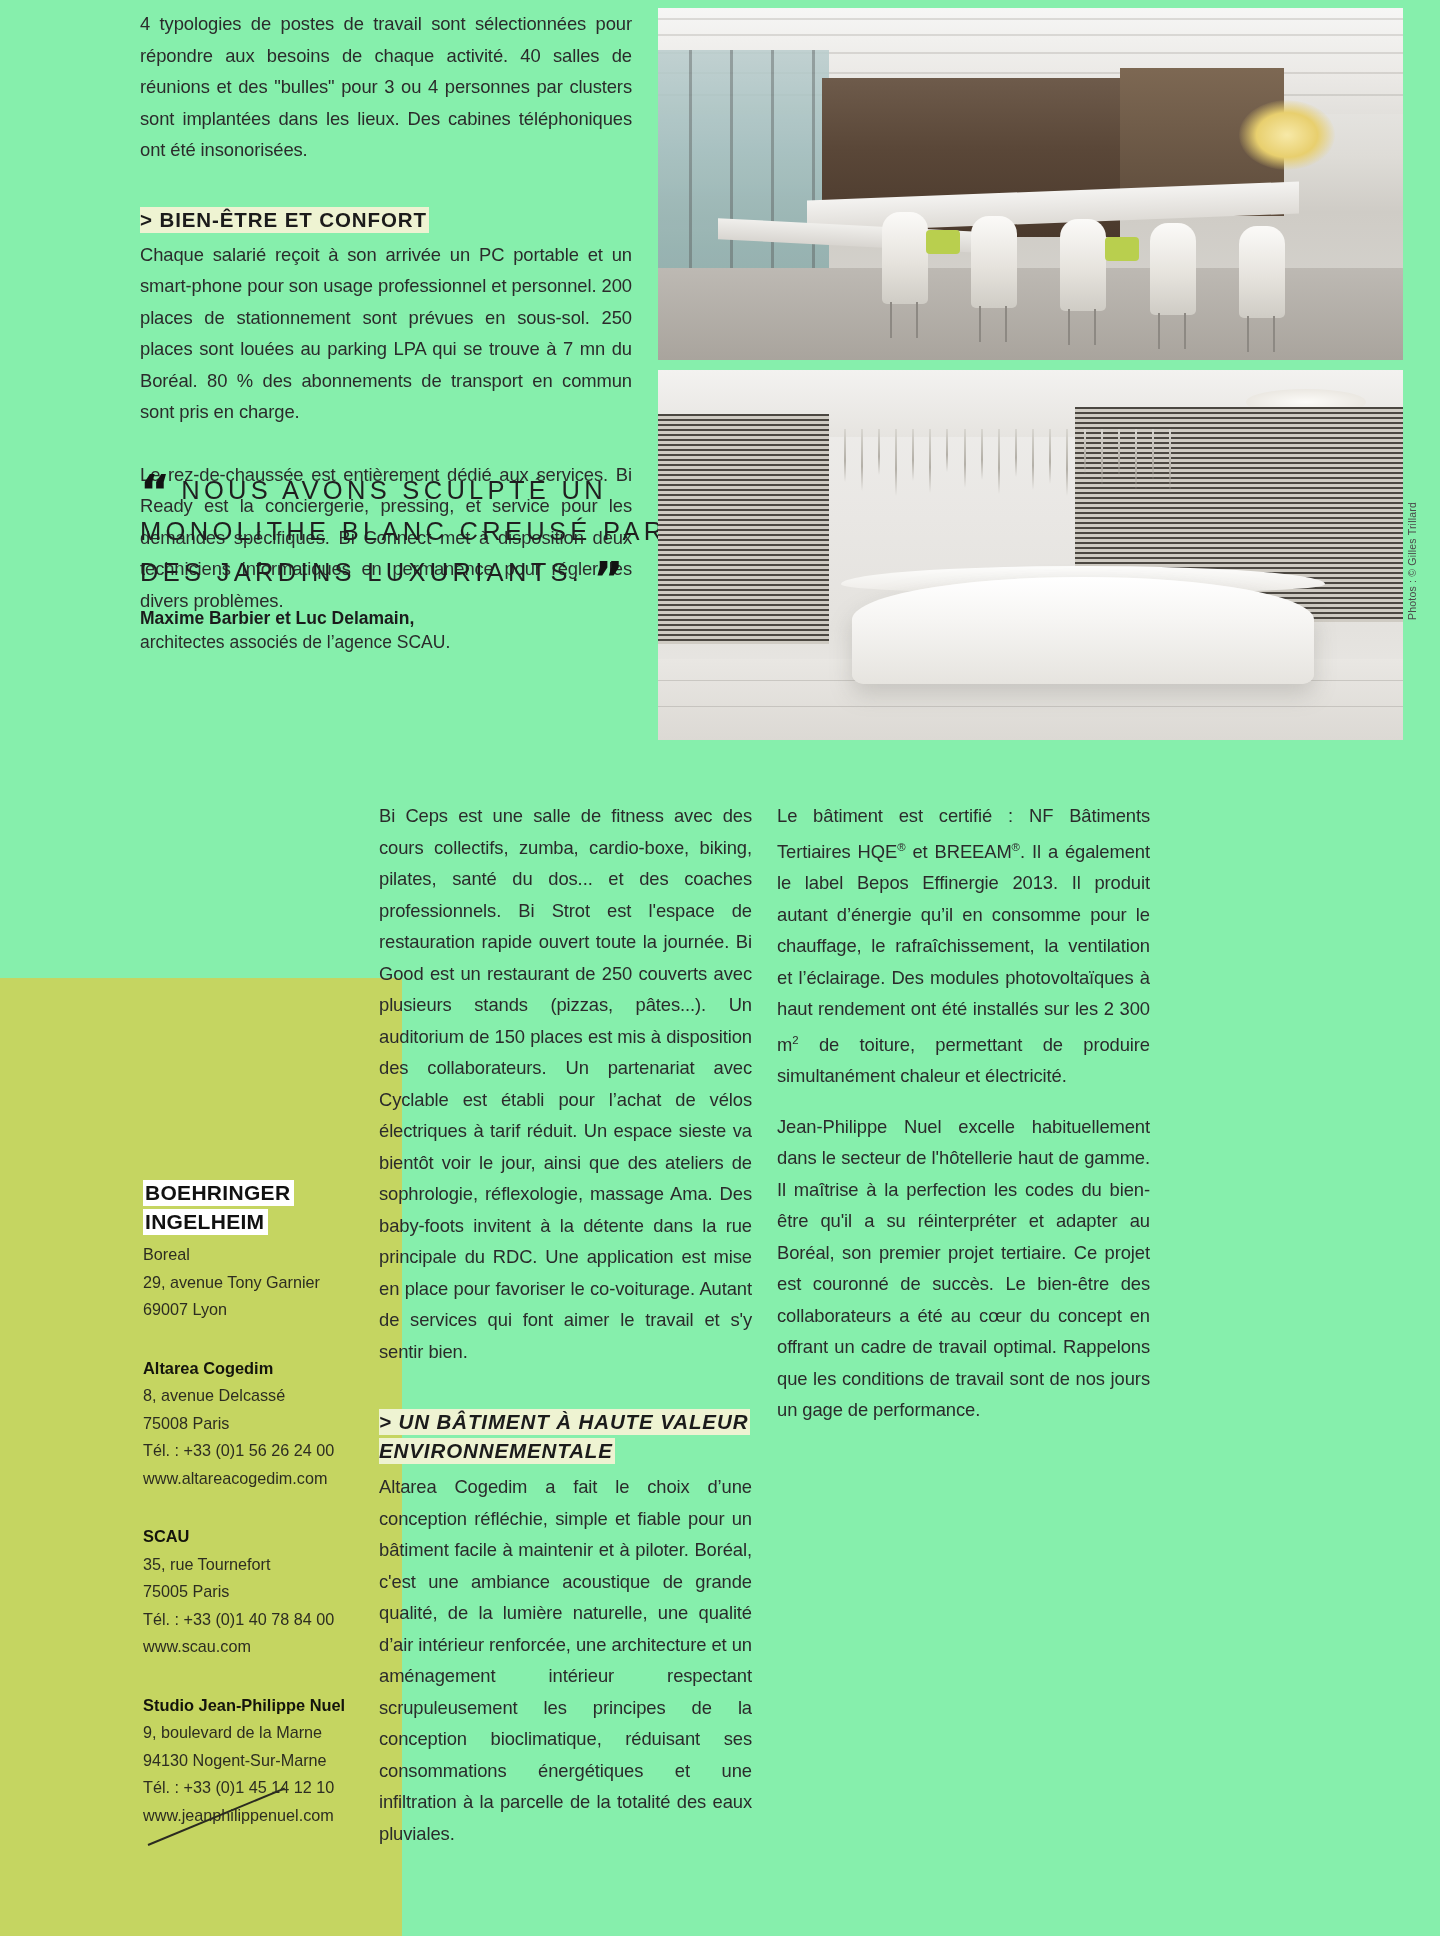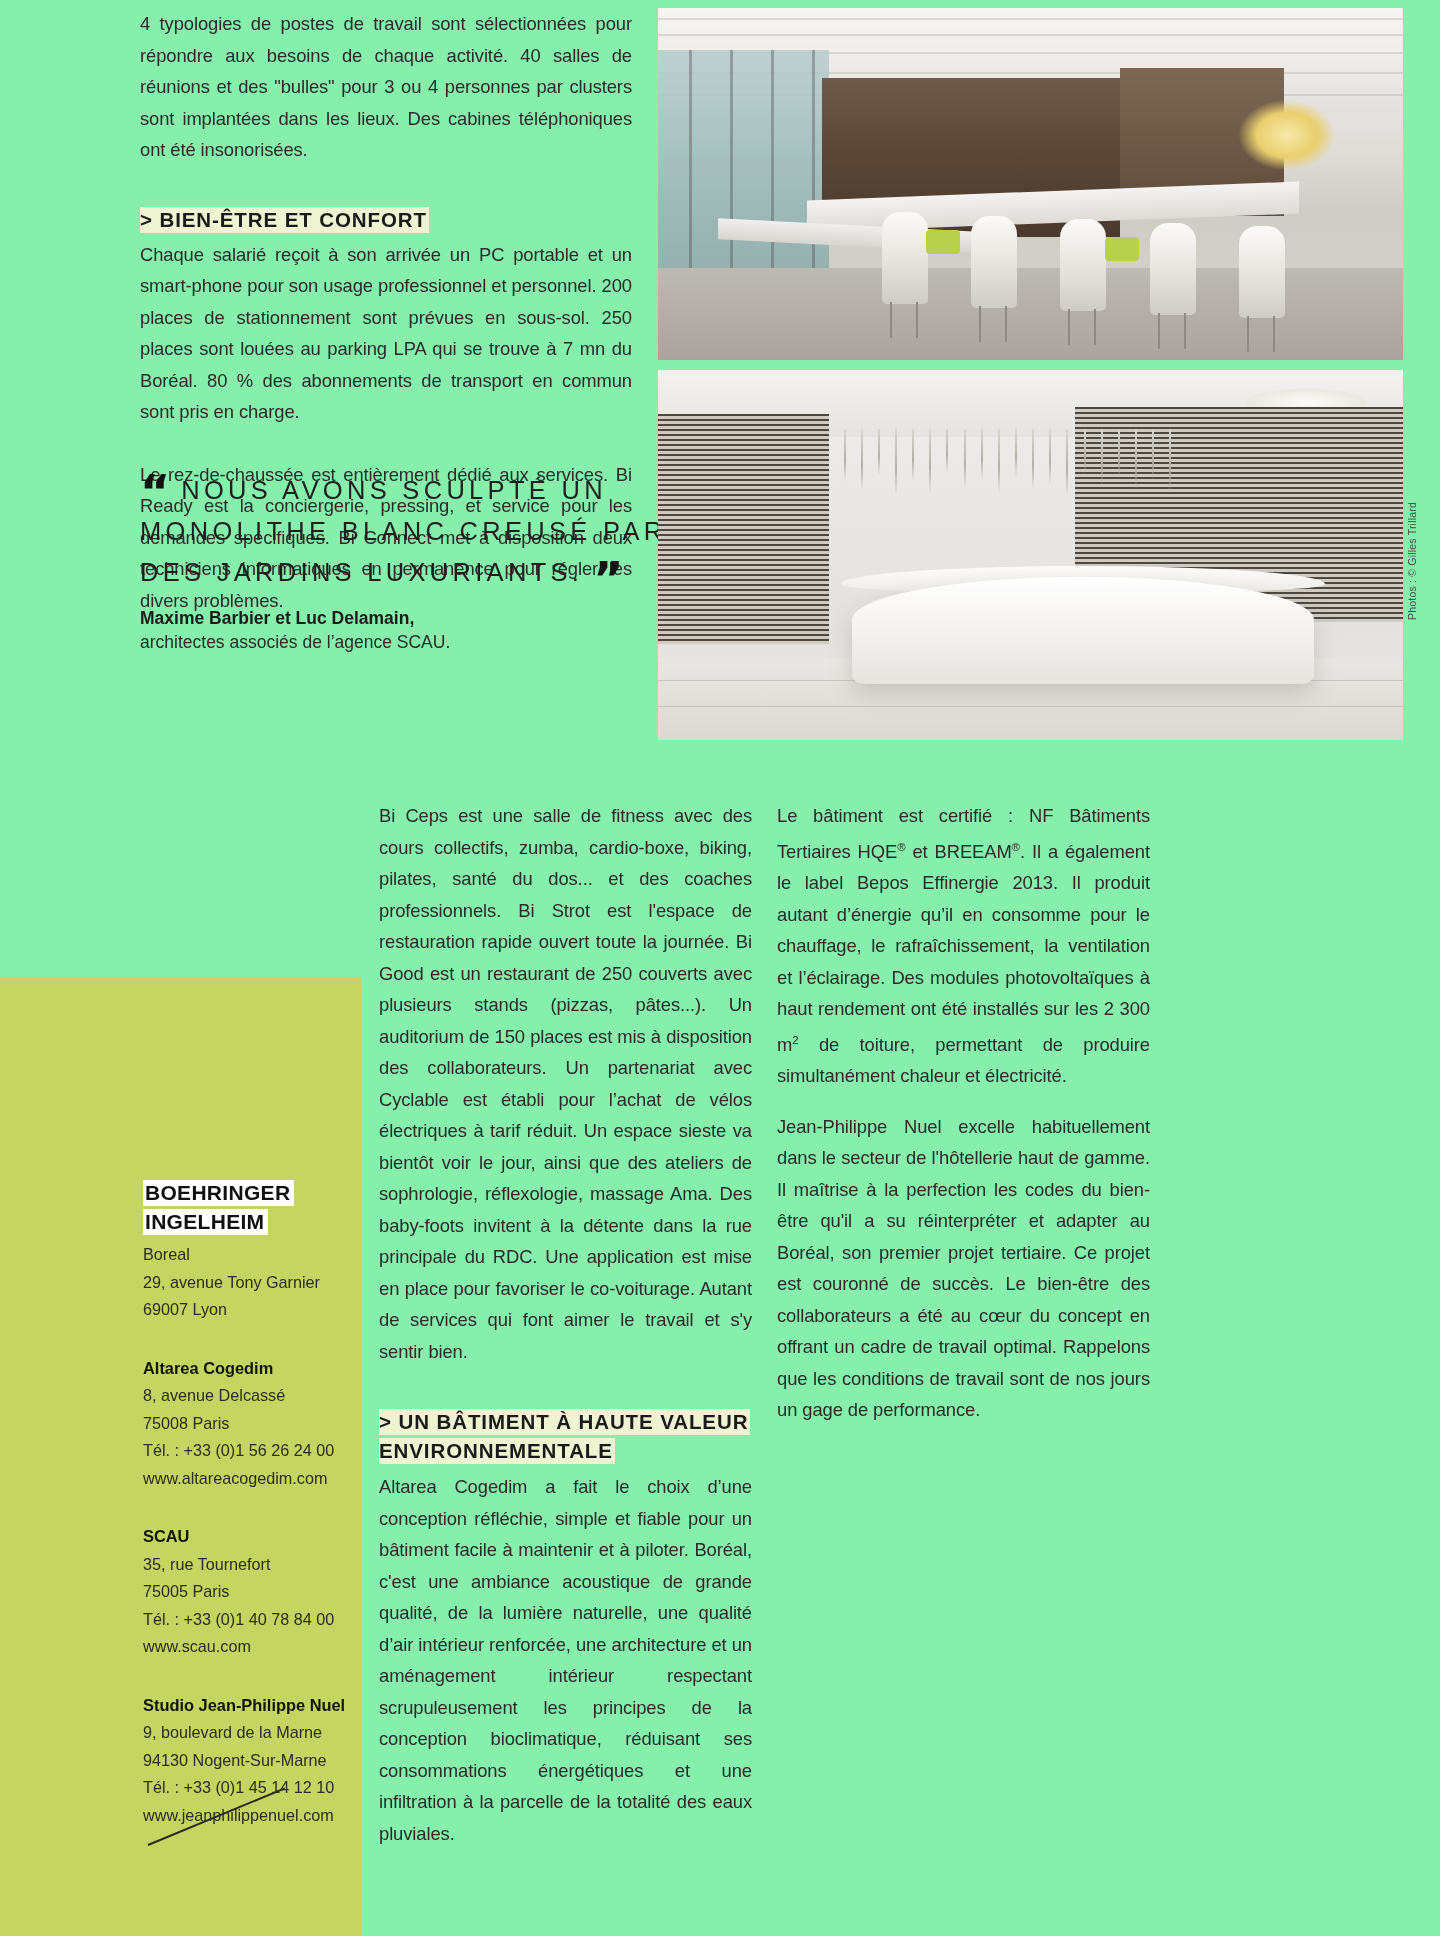--- a/index.html
+++ b/index.html
@@ -245,21 +245,21 @@
     transform: rotate(-90deg);
     transform-origin: left top;
     letter-spacing: .2px;
   }
 
   
   .green-panel {
     position: absolute;
     left: 0;
     top: 978px;
-    width: 361px;
+    width: 402px;
     height: 958px;
     background: #c5d561;
   }
   .gp-diag {
     position: absolute;
     left: 148px;
     top: 866px;
     width: 148px;
     height: 2px;
     background: #2a2a20;
@@ -321,20 +321,21 @@
   }
   .col-par + .col-par { margin-top: 19px; }
   .col-head {
     font-size: 20.5px;
     font-weight: bold;
     letter-spacing: .9px;
     color: #1b1b1b;
     line-height: 29px;
     margin-top: 40px;
     margin-bottom: 6px;
+    font-style: italic;
   }
   .col-head .hl {
     background: #eef3d2;
     padding: 1px 2px 2px 0;
     box-decoration-break: clone;
     -webkit-box-decoration-break: clone;
   }
   sup { font-size: .62em; vertical-align: super; }
 </style>
 </head>

